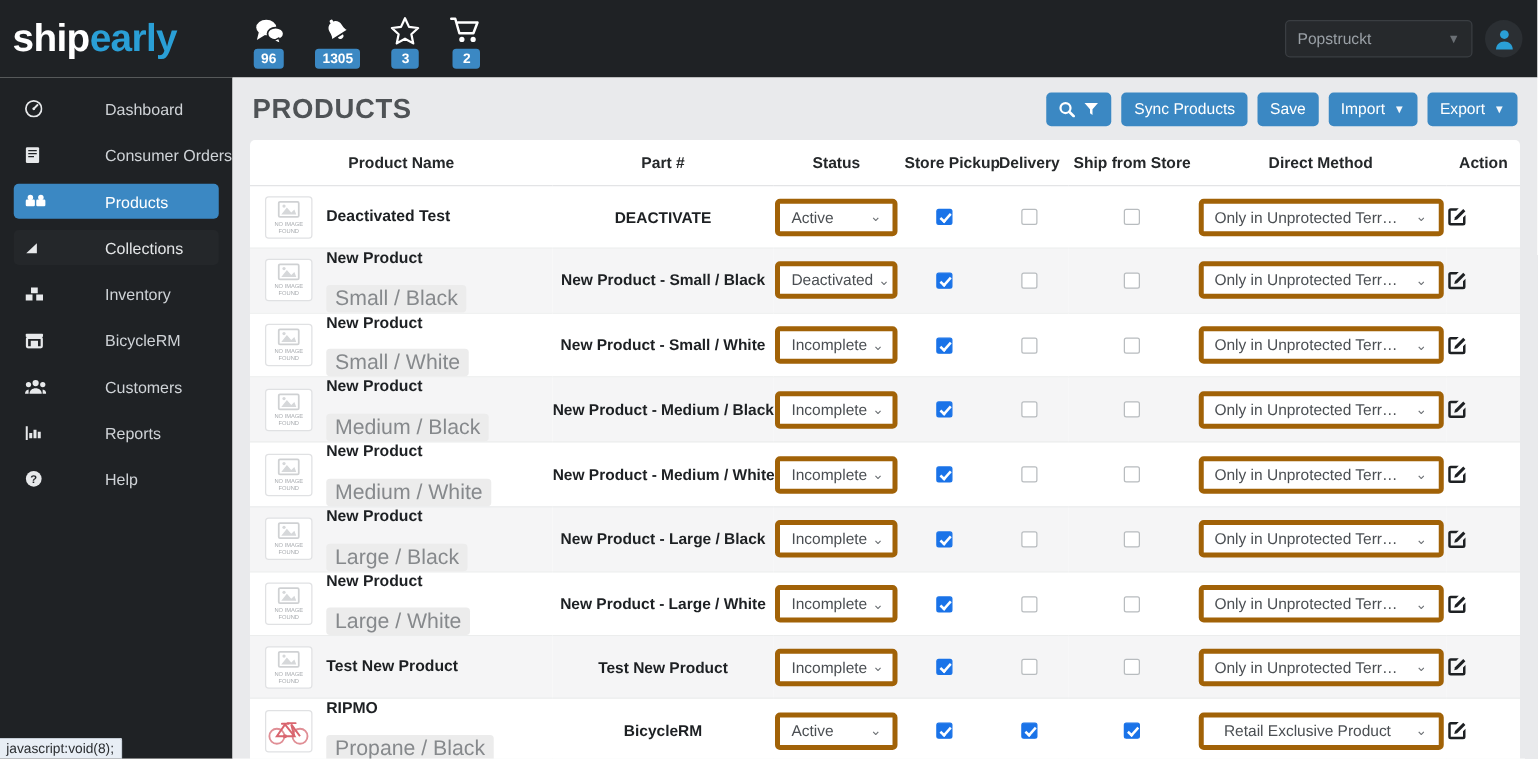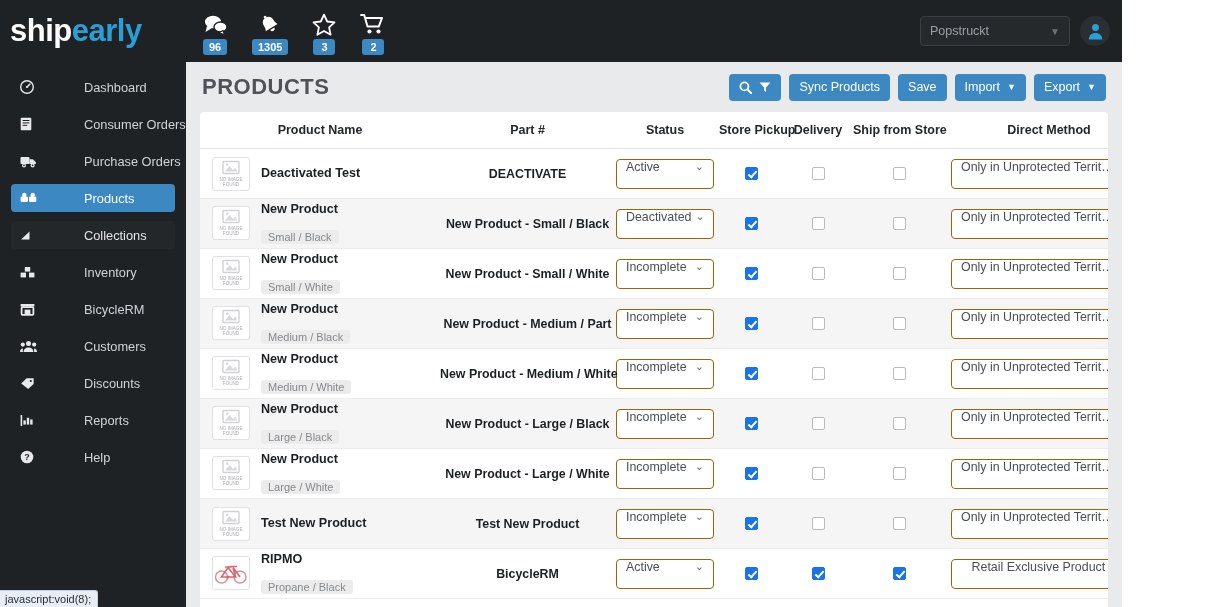--- a/index.html
+++ b/index.html
@@ -2,21 +2,21 @@
 <html><head>
 <meta charset="utf-8">
 <style>
   * { box-sizing: border-box; margin: 0; padding: 0; }
   html, body {
     width: 1230px; height: 607px;
     overflow: hidden;
     font-family: "Liberation Sans", sans-serif;
     background: #ffffff;
   }
-  .app { position: relative; width: 1122px; height: 607px; display: flex; flex-direction: column; }
+  .app { position: relative; width: 1230px; height: 607px; display: flex; flex-direction: column; }
 
   
   .topbar {
     height: 62px; background: #1f2225; flex: 0 0 62px;
     display: flex; align-items: center; position: relative;
   }
   .brand {
     width: 186px; padding-left: 10px;
     font-size: 31px; font-weight: bold; letter-spacing: -0.5px;
     white-space: nowrap;
@@ -110,28 +110,28 @@
   tr.row td { background: #ffffff; }
 
   .namecell { display: flex; align-items: center; gap: 11px; padding-left: 12px; }
   .thumb {
     width: 38px; height: 34px; flex: 0 0 38px; border: 1px solid #e0e1e3; border-radius: 3px;
     background: #fff; display: flex; align-items: center; justify-content: center; overflow: hidden;
   }
   .nameblock { min-width: 0; }
   .pname { font-size: 12.6px; font-weight: bold; color: #1d2023; line-height: 1.25; white-space: nowrap; }
   .pvariant {
-    display: inline-block; margin-top: 13px; font-size: 11px; color: #86898c;
+    display: inline-block; margin-top: 13px; font-size: 17px; color: #86898c;
     background: #ececec; border-radius: 3px; padding: 1px 7px; white-space: nowrap;
   }
   .partcell { text-align: center; font-size: 12.4px; font-weight: bold; color: #1d2023; white-space: nowrap; }
 
   .sel {
-    display: flex; align-items: flex-start; justify-content: space-between;
-    border: 1px solid #a16207; border-radius: 4px; background: #fff;
+    display: flex; align-items: center; justify-content: space-between;
+    border: 4px solid #a16207; border-radius: 4px; background: #fff;
     height: 30px; font-size: 12.4px; color: #4b4f53; padding: 0 9px;
     margin: 0 auto; cursor: pointer; white-space: nowrap;
   }
   .sel.status { width: 98px; }
   .sel.direct { width: 196px; justify-content: center; gap: 8px; position: relative; }
   .sel.direct .txt { flex: 1; text-align: center; overflow: hidden; text-overflow: ellipsis; }
   .sel .chev { color: #6a6e72; font-size: 11px; margin-left: 4px; }
 
   .cb {
     width: 13px; height: 13px; border: 1px solid #b8bcbf; border-radius: 2px;
@@ -245,34 +245,20 @@
               <rect x="0.7" y="0.7" width="10.6" height="12.6" rx="1" fill="currentColor"></rect>
               <rect x="2.6" y="3" width="6.8" height="1" fill="#1f2225"></rect>
               <rect x="2.6" y="5.4" width="6.8" height="1" fill="#1f2225"></rect>
               <rect x="2.6" y="7.8" width="4.6" height="1" fill="#1f2225"></rect>
             </svg>
         </span>
         <span class="nlabel">Consumer Orders</span>
         <span class="nbadge">10249</span>
       </div>
 
-      <div class="navitem">
-        <span class="nico">
-          <svg width="17" height="13" viewBox="0 0 17 13">
-              <rect x="0.5" y="2" width="9" height="7" rx="1" fill="currentColor"></rect>
-              <path d="M9.5 4.3h3.4l3 3v1.7H9.5z" fill="currentColor"></path>
-              <circle cx="4" cy="10.4" r="2" fill="currentColor"></circle>
-              <circle cx="12.6" cy="10.4" r="2" fill="currentColor"></circle>
-              <circle cx="4" cy="10.4" r="0.8" fill="#1f2225"></circle>
-              <circle cx="12.6" cy="10.4" r="0.8" fill="#1f2225"></circle>
-            </svg>
-        </span>
-        <span class="nlabel">Purchase Orders</span>
-        <span class="nbadge">273</span>
-      </div>
 
       <div class="navitem active">
         <span class="nico">
           <svg width="17" height="13" viewBox="0 0 17 13">
               <rect x="0.6" y="4.6" width="7.3" height="5.4" rx="1" fill="currentColor"></rect>
               <rect x="9" y="4.6" width="7.3" height="5.4" rx="1" fill="currentColor"></rect>
               <circle cx="4.3" cy="3" r="2.2" fill="currentColor"></circle>
               <circle cx="12.7" cy="3" r="2.2" fill="currentColor"></circle>
             </svg>
         </span>
@@ -318,29 +304,20 @@
               <circle cx="2.8" cy="4.6" r="2.1" fill="currentColor"></circle>
               <circle cx="14.2" cy="4.6" r="2.1" fill="currentColor"></circle>
               <path d="M3.6 12c0-2.7 2.2-4.4 4.9-4.4S13.4 9.3 13.4 12z" fill="currentColor"></path>
               <path d="M0 12c0-2 1.1-3.3 2.9-3.5v3.5z" fill="currentColor"></path>
               <path d="M17 12c0-2-1.1-3.3-2.9-3.5v3.5z" fill="currentColor"></path>
             </svg>
         </span>
         <span class="nlabel">Customers</span>
       </div>
 
-      <div class="navitem">
-        <span class="nico">
-          <svg width="15" height="13" viewBox="0 0 15 13">
-              <path d="M1.2 6.4 L6.6 1.2 L13.6 1.2 L13.6 7 L8.2 12 z" fill="currentColor"></path>
-              <circle cx="10.8" cy="4" r="1.1" fill="#1f2225"></circle>
-            </svg>
-        </span>
-        <span class="nlabel">Discounts</span>
-      </div>
 
       <div class="navitem">
         <span class="nico">
           <svg width="14" height="13" viewBox="0 0 14 13">
               <rect x="0.6" y="1" width="1.6" height="11" fill="currentColor"></rect>
               <rect x="3.4" y="6.4" width="2.4" height="4.2" fill="currentColor"></rect>
               <rect x="6.8" y="3.8" width="2.4" height="6.8" fill="currentColor"></rect>
               <rect x="10.2" y="5.4" width="2.4" height="5.2" fill="currentColor"></rect>
             </svg>
         </span>
@@ -539,21 +516,21 @@
                         <rect x="9" y="2.5" width="16" height="12" rx="1" fill="none" stroke="#cfd1d3" stroke-width="1.4"></rect>
                         <path d="M11 12.5 L15.5 7 L19 11 L21.5 8.5 L23 12.5 Z" fill="#d6d8da"></path>
                         <circle cx="13.2" cy="5.8" r="1.3" fill="#d6d8da"></circle>
                         <text x="17" y="21.5" font-size="4.6" font-family="Liberation Sans" text-anchor="middle" fill="#a9acb0">NO IMAGE</text>
                         <text x="17" y="27" font-size="4.6" font-family="Liberation Sans" text-anchor="middle" fill="#a9acb0">FOUND</text>
                       </svg>
                     </div>
                     <div class="nameblock"><div class="pname">New Product</div><div class="pvariant">Medium / Black</div></div>
                   </div>
                 </td>
-                <td class="partcell">New Product - Medium / Part</td>
+                <td class="partcell">New Product - Medium / Black</td>
                 <td>
                   <div class="sel status">
                     <span>Incomplete</span>
                     <span class="chev">⌄</span>
                   </div>
                 </td>
                 <td class="center">
                   <span class="cb on"></span>
                 </td>
                 <td class="center">

